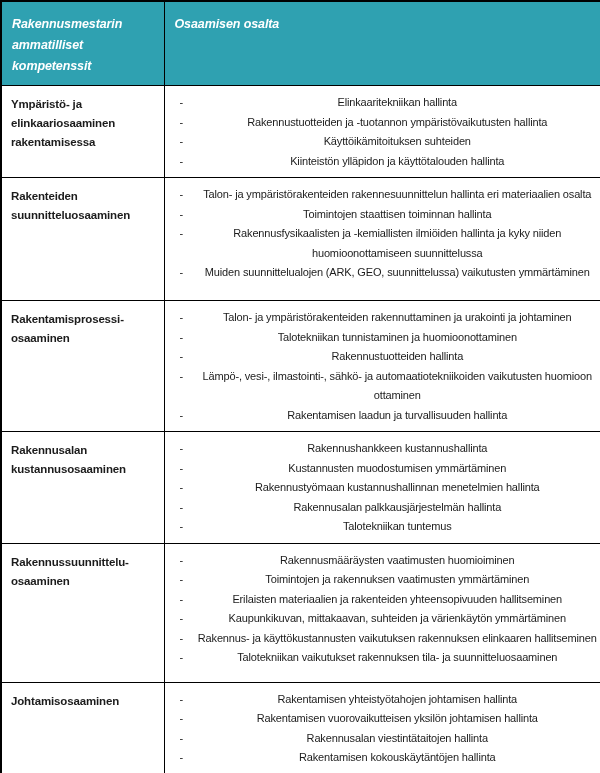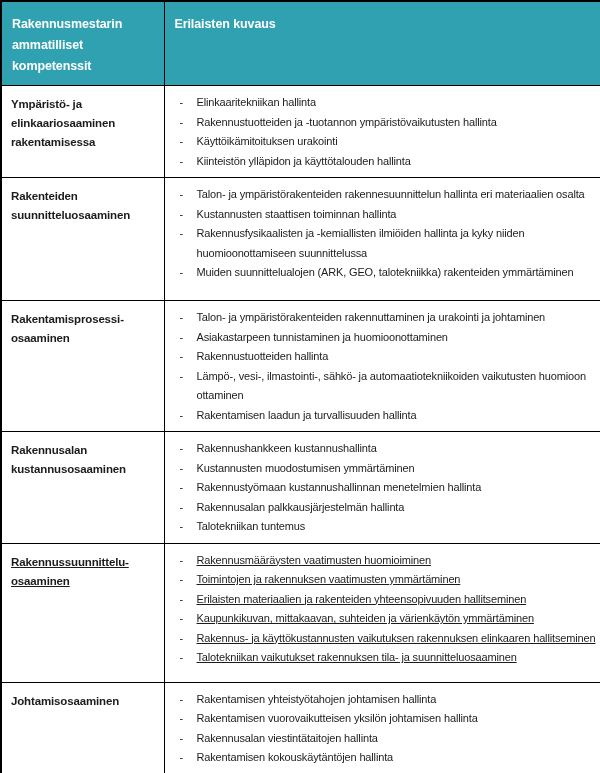--- a/index.html
+++ b/index.html
@@ -35,31 +35,32 @@
   thead th {
     background: #2fa1b1;
     color: #ffffff;
     text-align: left;
     font-weight: bold;
     font-size: 12.5px;
     line-height: 21px;
     padding: 12px 14px 8px 10px;
     letter-spacing: -0.1px;
   }
-  thead tr { height: 81px; }
+  thead tr { height: 81px; font-style: italic; }
 
   td.title-cell {
     font-weight: bold;
     font-size: 11.5px;
     line-height: 19px;
     padding: 9px 10px 6px 9px;
     letter-spacing: -0.15px;
   }
   td.desc-cell {
     padding: 7px 2px 6px 13px;
+    text-align: center;
   }
   td.desc-cell ul {
     margin: 0;
     padding: 0;
     list-style: none;
   }
   td.desc-cell li {
     position: relative;
     padding-left: 19px;
     font-size: 11px;
@@ -68,67 +69,67 @@
   }
   td.desc-cell li::before {
     content: "-";
     position: absolute;
     left: 2px;
   }
   tr.r1 { height: 90px; }
   tr.r2 { height: 123px; }
   tr.r3 { height: 126px; }
   tr.r4 { height: 106px; margin-top: 46px; }
-  tr.r5 { height: 139px; text-decoration: underline; }
+  tr.r5 { height: 139px; }
   tr.r6 { height: 91px; }
 </style>
 </head>
 <body>
 
 <div class="doc">
   <table class="comp-table">
     <colgroup>
       <col class="c1">
       <col class="c2">
     </colgroup>
     <thead>
       <tr>
         <th>Rakennusmestarin ammatilliset kompetenssit</th>
-        <th>Erilaisten kuvaus</th>
+        <th>Osaamisen osalta</th>
       </tr>
     </thead>
     <tbody>
       <tr class="r1">
         <td class="title-cell">Ympäristö- ja elinkaariosaaminen rakentamisessa</td>
         <td class="desc-cell">
           <ul>
             <li>Elinkaaritekniikan hallinta</li>
             <li>Rakennustuotteiden ja -tuotannon ympäristövaikutusten hallinta</li>
-            <li>Käyttöikämitoituksen urakointi</li>
+            <li>Käyttöikämitoituksen suhteiden</li>
             <li>Kiinteistön ylläpidon ja käyttötalouden hallinta</li>
           </ul>
         </td>
       </tr>
       <tr class="r2">
         <td class="title-cell">Rakenteiden suunnitteluosaaminen</td>
         <td class="desc-cell">
           <ul>
             <li>Talon- ja ympäristörakenteiden rakennesuunnittelun hallinta eri materiaalien osalta</li>
-            <li>Kustannusten staattisen toiminnan hallinta</li>
+            <li>Toimintojen staattisen toiminnan hallinta</li>
             <li>Rakennusfysikaalisten ja -kemiallisten ilmiöiden hallinta ja kyky niiden huomioonottamiseen suunnittelussa</li>
-            <li>Muiden suunnittelualojen (ARK, GEO, talotekniikka) rakenteiden ymmärtäminen</li>
+            <li>Muiden suunnittelualojen (ARK, GEO, suunnittelussa) vaikutusten ymmärtäminen</li>
           </ul>
         </td>
       </tr>
       <tr class="r3">
         <td class="title-cell">Rakentamisprosessi-osaaminen</td>
         <td class="desc-cell">
           <ul>
             <li>Talon- ja ympäristörakenteiden rakennuttaminen ja urakointi ja johtaminen</li>
-            <li>Asiakastarpeen tunnistaminen ja huomioonottaminen</li>
+            <li>Talotekniikan tunnistaminen ja huomioonottaminen</li>
             <li>Rakennustuotteiden hallinta</li>
             <li>Lämpö-, vesi-, ilmastointi-, sähkö- ja automaatiotekniikoiden vaikutusten huomioon ottaminen</li>
             <li>Rakentamisen laadun ja turvallisuuden hallinta</li>
           </ul>
         </td>
       </tr>
       <tr class="r4">
         <td class="title-cell">Rakennusalan kustannusosaaminen</td>
         <td class="desc-cell">
           <ul>

